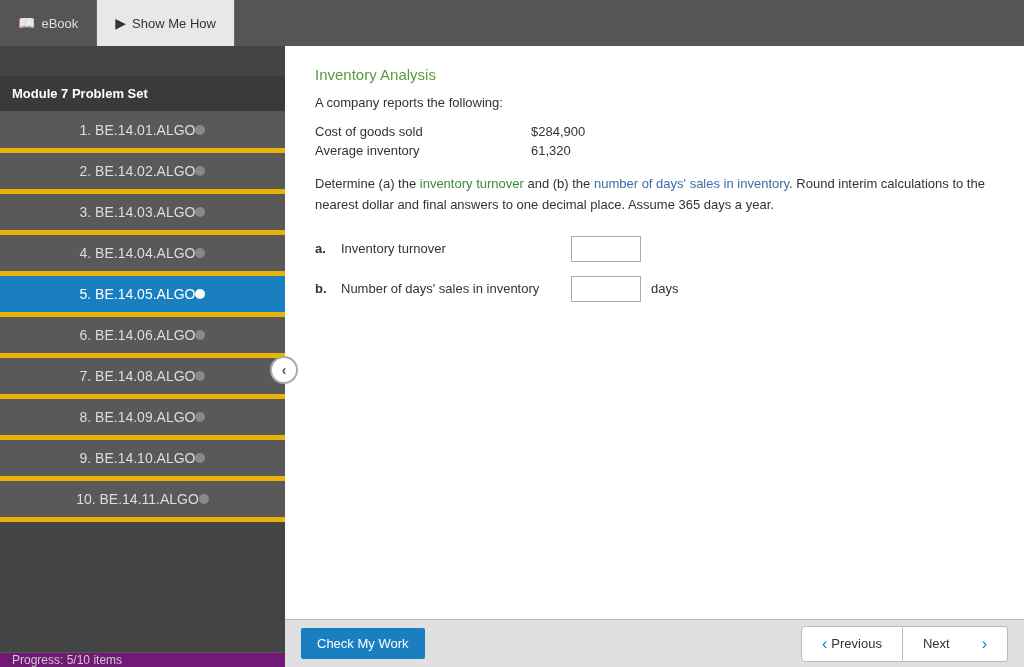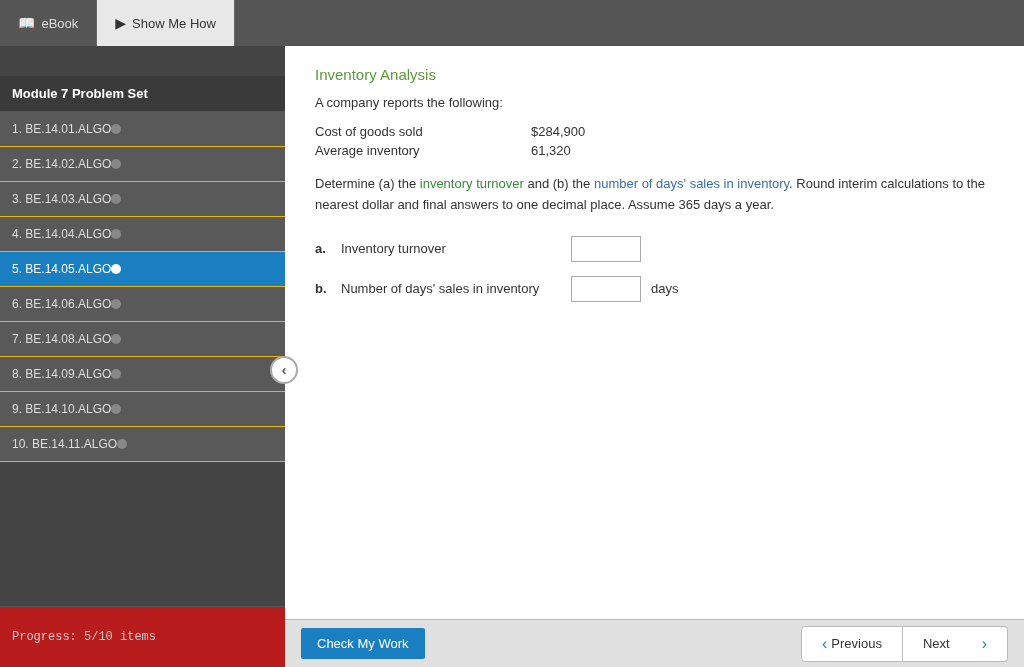--- a/index.html
+++ b/index.html
@@ -55,49 +55,48 @@
       border-bottom: 1px solid #555;
       margin-top: 30px;
     }
     .sidebar-items {
       flex: 1;
       overflow-y: auto;
     }
     .sidebar-item {
       display: flex;
       align-items: center;
-      justify-content: flex-start;
+      justify-content: center;
       padding: 10px 12px;
       color: #ddd;
-      font-size: 12px;
-      cursor: pointer;
-      border-bottom: 1px solid #eab308;
+      font-size: 14px;
+      cursor: pointer;
+      border-bottom: 5px solid #eab308;
       background: #595959;
     }
     .sidebar-item.active {
       background: #1a7fc1;
       color: #fff;
     }
     .sidebar-item .dot {
       width: 10px;
       height: 10px;
       border-radius: 50%;
       background: #888;
       flex-shrink: 0;
     }
     .sidebar-item.active .dot {
       background: #fff;
     }
     .sidebar-progress {
-      padding: 23px 12px;
+      padding: 0 12px;
       color: #ccc;
       font-size: 12px;
-      background: #b91c1c;
+      background: #701a75;
       border-top: 1px solid #555;
-      font-family: Liberation Mono, monospace;
     }
 
     
     .sidebar-collapse {
       position: absolute;
       left: 270px;
       top: 310px;
       width: 28px;
       height: 28px;
       border-radius: 50%;

